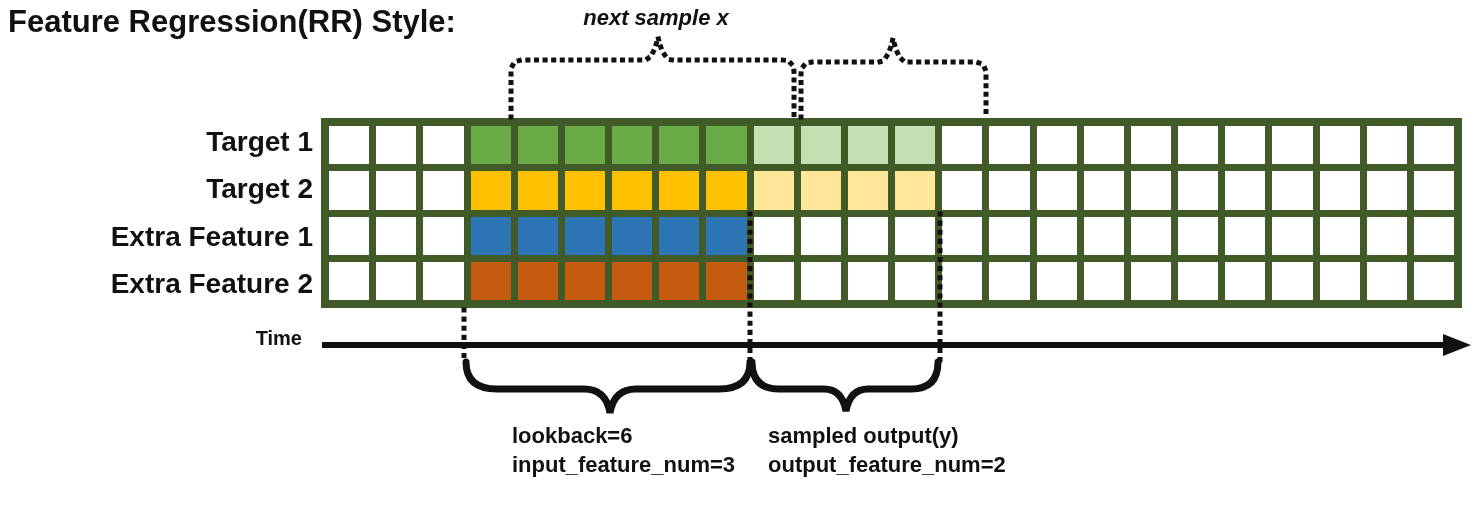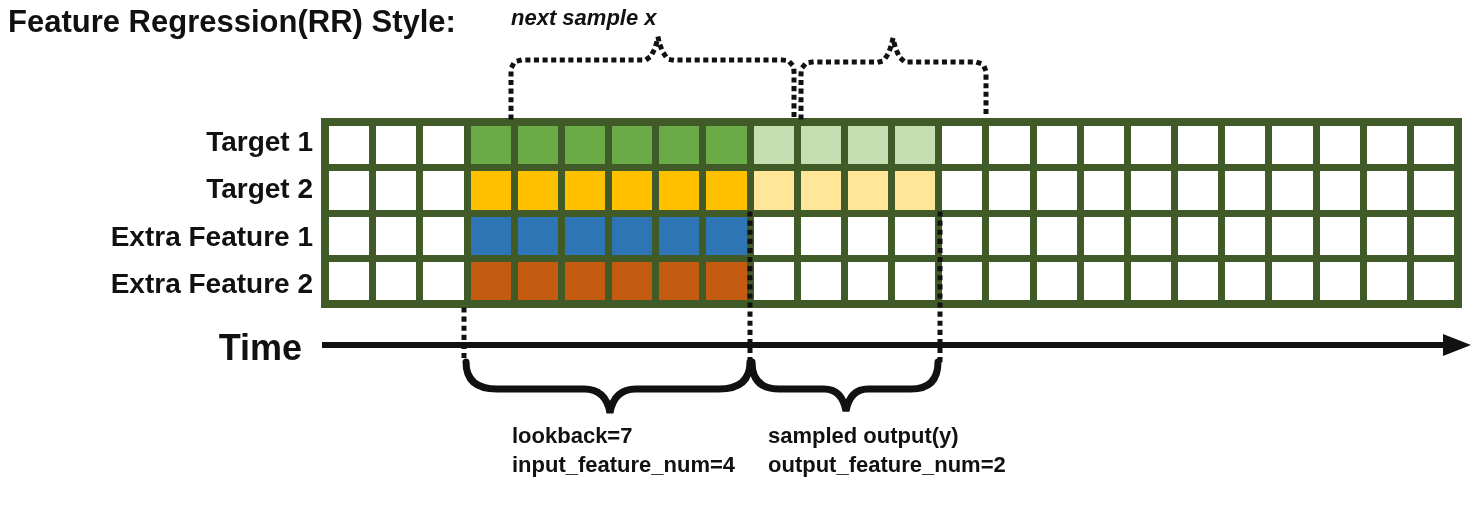--- a/index.html
+++ b/index.html
@@ -15,26 +15,26 @@
   .row-label.r2{top:221px;}
   .row-label.r3{top:268px;}
 
   .grid{position:absolute;left:321px;top:118px;width:1141px;height:190px;
         box-sizing:border-box;display:grid;
         grid-template-columns:repeat(24,1fr);grid-template-rows:repeat(4,1fr);
         gap:7px;padding:8px;background:#405a28;}
   .cell{background:#fff;}
 
   .top-label{position:absolute;top:5px;font-size:22px;font-style:italic;font-weight:600;
-             text-align:left;white-space:nowrap;}
+             text-align:center;white-space:nowrap;}
   .top-label.x{left:511px;width:290px;}
   .top-label.y{left:801px;width:185px;}
 
   .time-label{position:absolute;left:180px;top:327px;width:122px;text-align:right;
-              font-size:36px;font-weight:bold;}
+              font-size:20px;font-weight:bold;}
 
   .note{position:absolute;top:421px;font-size:22px;font-weight:600;line-height:29px;white-space:nowrap;}
   .note.left{left:512px;}
   .note.right{left:768px;}
 
   svg.overlay{position:absolute;left:0;top:0;pointer-events:none;}
 </style>
 </head>
 <body>
 
@@ -144,22 +144,22 @@
       <div class="cell" style="background: rgb(255, 255, 255);"></div>
       <div class="cell" style="background: rgb(255, 255, 255);"></div>
       <div class="cell" style="background: rgb(255, 255, 255);"></div>
       <div class="cell" style="background: rgb(255, 255, 255);"></div>
       <div class="cell" style="background: rgb(255, 255, 255);"></div>
     </div>
 
   <div class="time-label">Time</div>
 
   <div class="note left">
-    <div>lookback=7</div>
-    <div>input_feature_num=4</div>
+    <div>lookback=6</div>
+    <div>input_feature_num=3</div>
   </div>
   <div class="note right">
     <div>sampled output(y)</div>
     <div>output_feature_num=2</div>
   </div>
 
   <svg class="overlay" width="1476" height="516" viewBox="0 0 1476 516">
 
     <path d="M 511 117 L 511 73 Q 511 60 524 60 L 643 60 Q 653 60 658 37 Q 663 60 673 60 L 781 60 Q 794 60 794 73 L 794 117" fill="none" stroke="#111" stroke-width="5" stroke-linecap="square" stroke-dasharray="0.1 8.5"></path>
 

